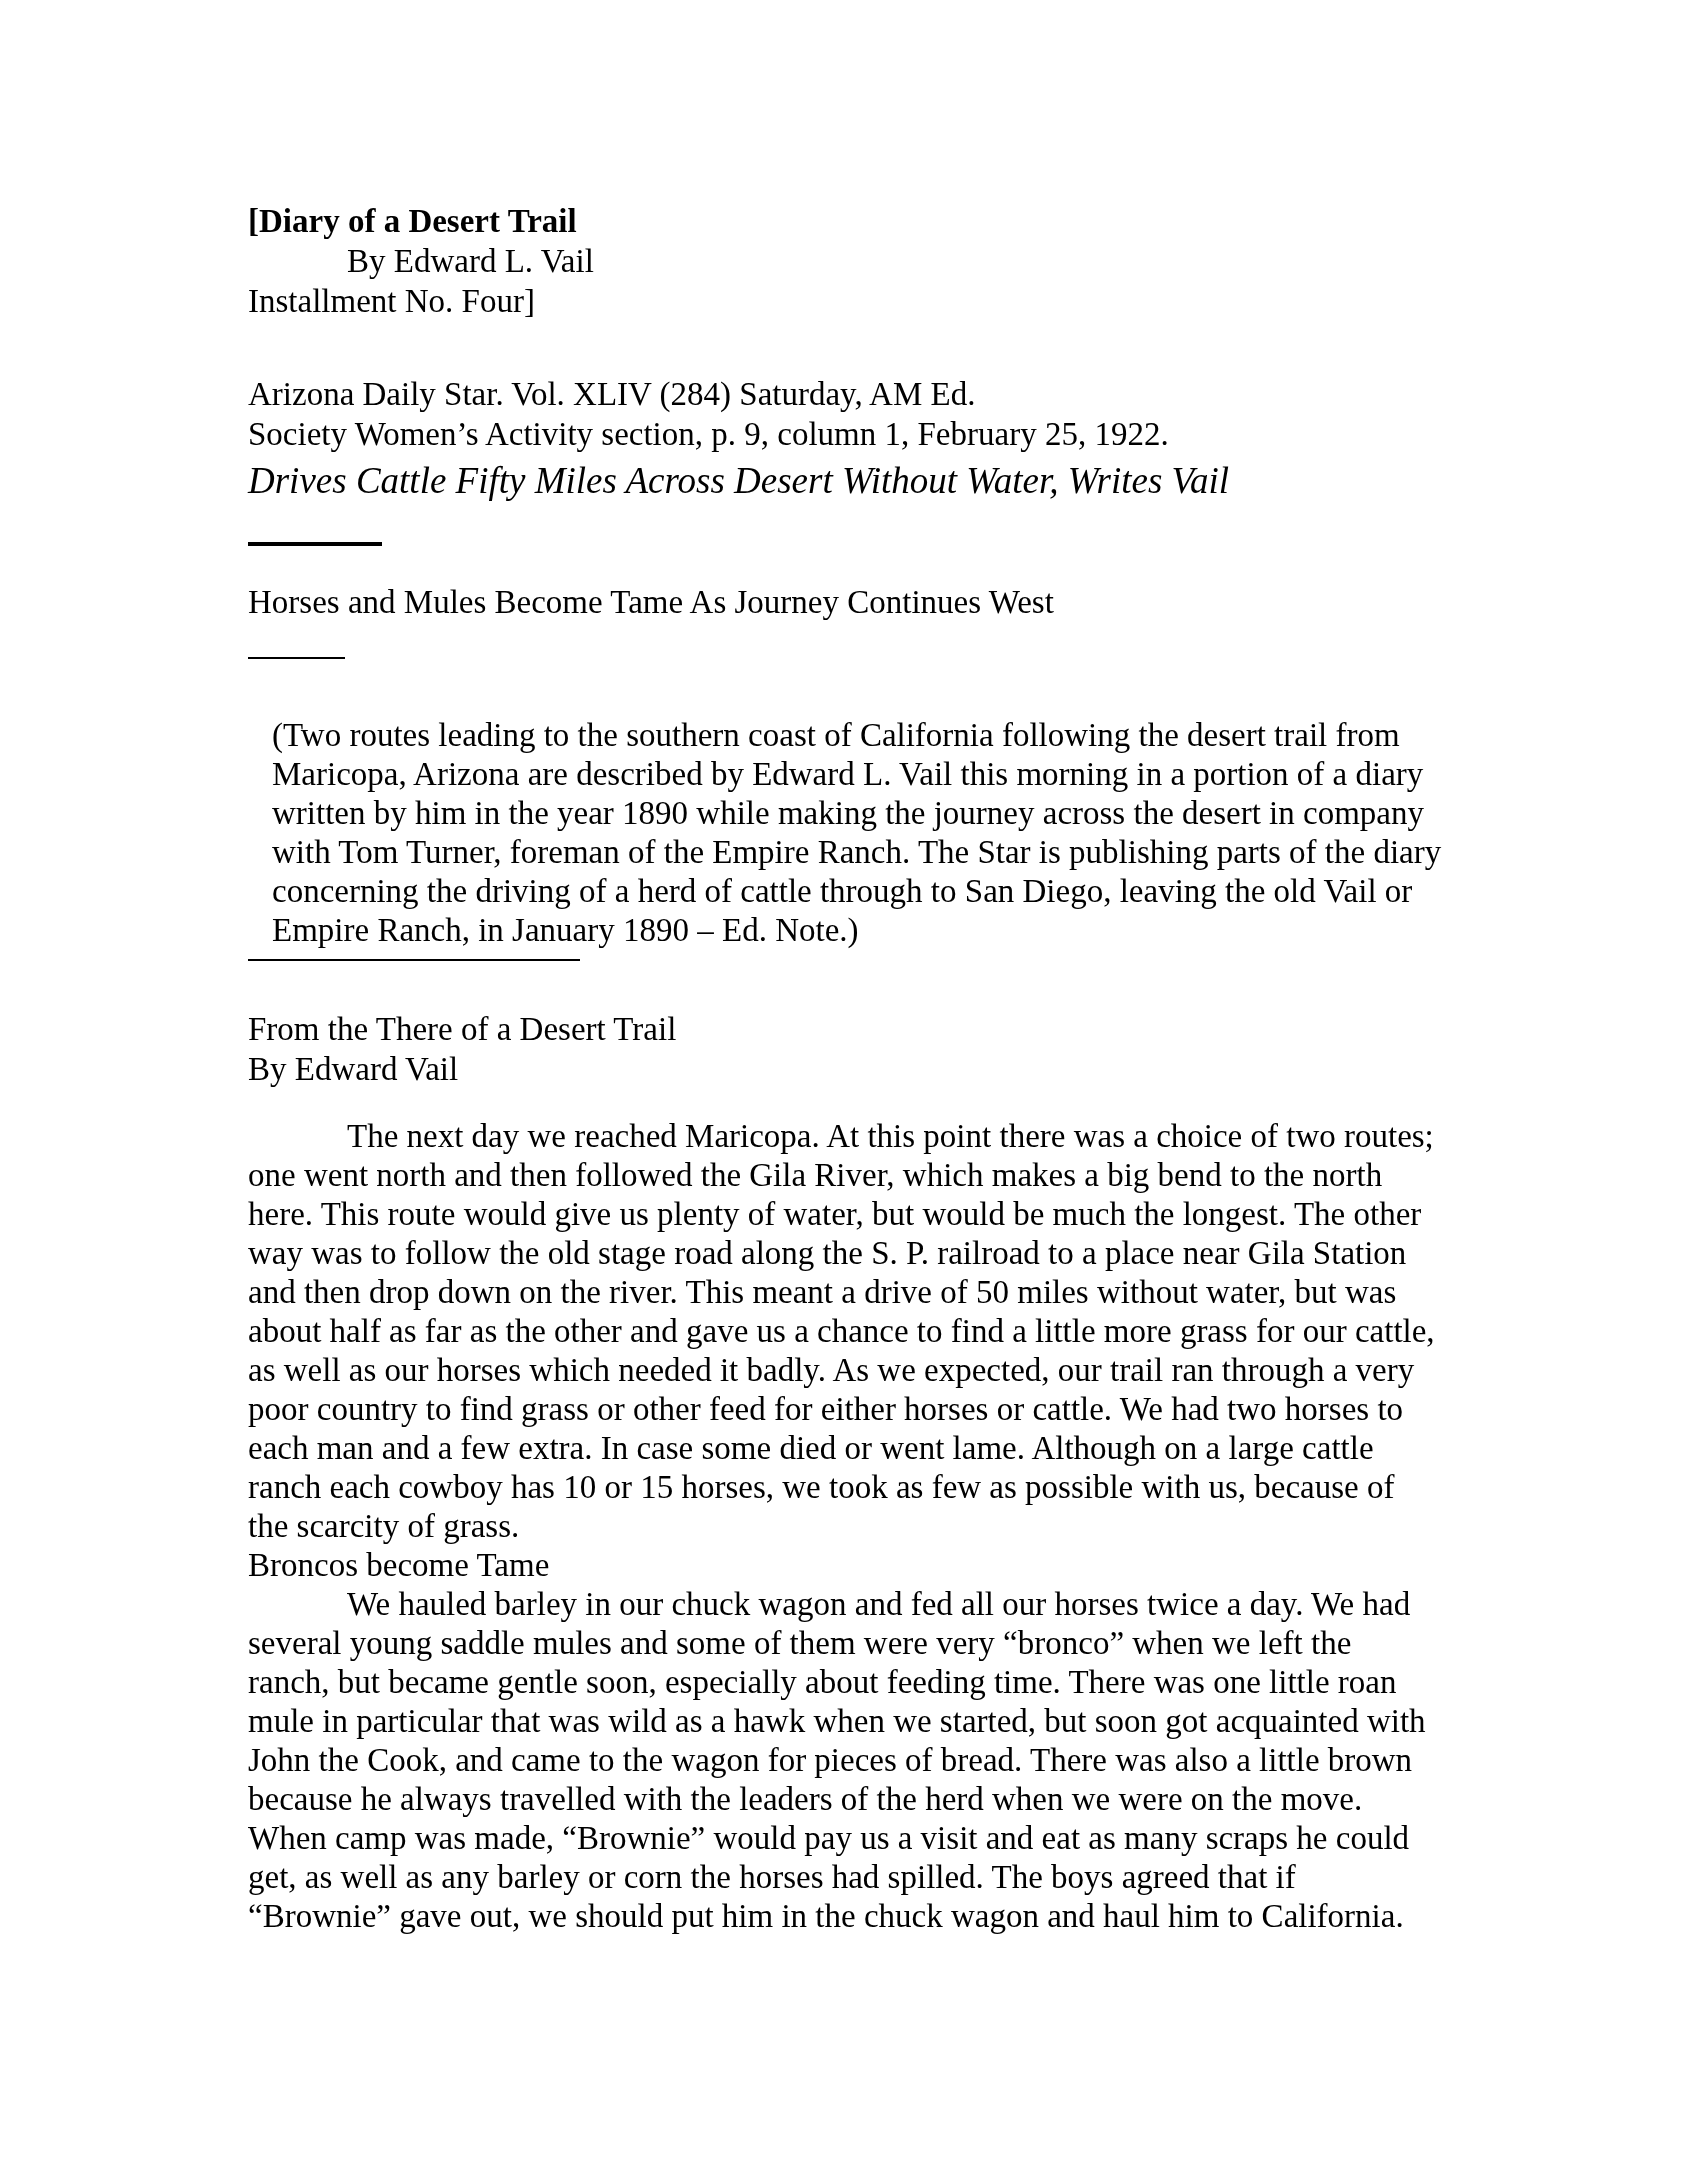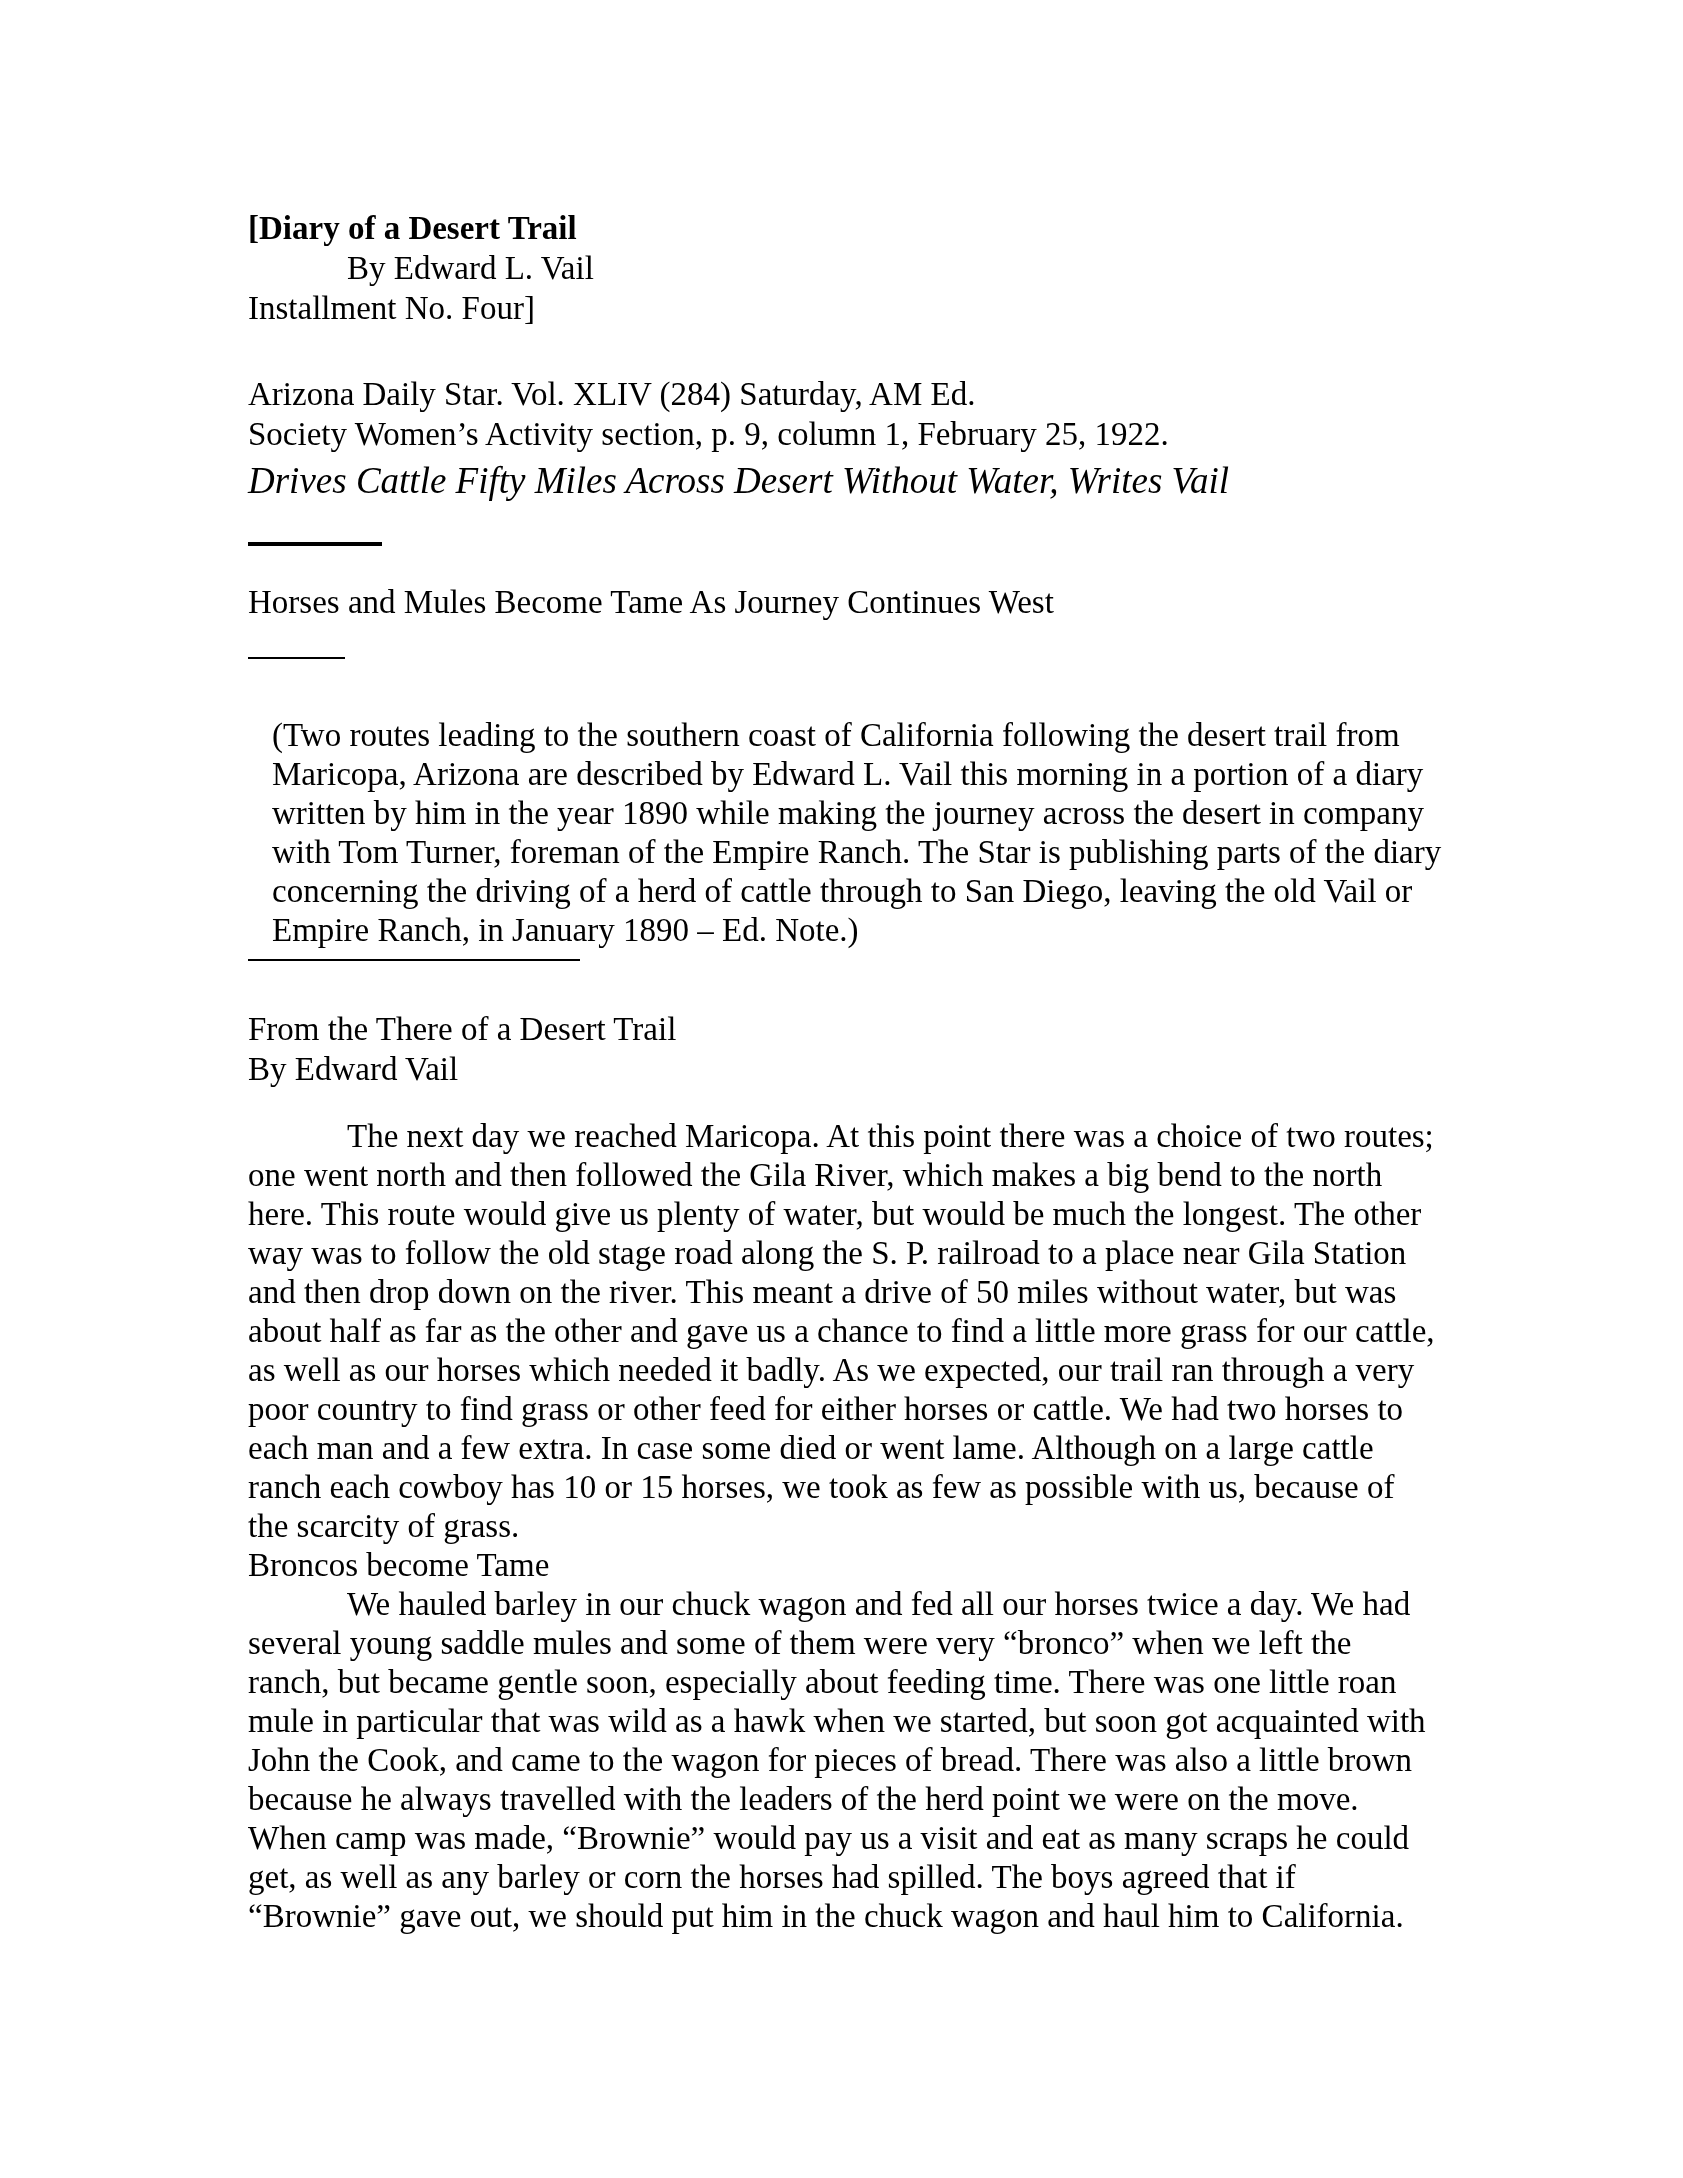--- a/index.html
+++ b/index.html
@@ -19,21 +19,21 @@
   }
   .block {
     position: absolute;
     left: 248px;
     width: 1188px;
     line-height: 40px;
     white-space: nowrap;
   }
   .body-lines { line-height: 39px; }
   .line { white-space: nowrap; }
-  .title-block { top: 201px; margin-top: 7px; }
+  .title-block { top: 201px; }
   .title-line1 { font-weight: bold; }
   .title-line2 { padding-left: 99px; }
   .pub-block { top: 354px; margin-top: 20px; }
   .headline {
     top: 457px;
     font-style: italic;
     font-size: 37px;
     line-height: 48px;
   }
   .rule {
@@ -105,21 +105,21 @@
         <div class="line">ranch each cowboy has 10 or 15 horses, we took as few as possible with us, because of</div>
         <div class="line">the scarcity of grass.</div>
       </div>
     <div class="line section-heading">Broncos become Tame</div>
     <div class="indent-first">
         <div class="line">We hauled barley in our chuck wagon and fed all our horses twice a day. We had</div>
         <div class="line">several young saddle mules and some of them were very “bronco” when we left the</div>
         <div class="line">ranch, but became gentle soon, especially about feeding time. There was one little roan</div>
         <div class="line">mule in particular that was wild as a hawk when we started, but soon got acquainted with</div>
         <div class="line">John the Cook, and came to the wagon for pieces of bread. There was also a little brown</div>
-        <div class="line">because he always travelled with the leaders of the herd point we were on the move.</div>
+        <div class="line">because he always travelled with the leaders of the herd when we were on the move.</div>
         <div class="line">When camp was made, “Brownie” would pay us a visit and eat as many scraps he could</div>
         <div class="line">get, as well as any barley or corn the horses had spilled. The boys agreed that if</div>
         <div class="line">“Brownie” gave out, we should put him in the chuck wagon and haul him to California.</div>
       </div>
   </div>
 
 </div>
 
 
 </body></html>

